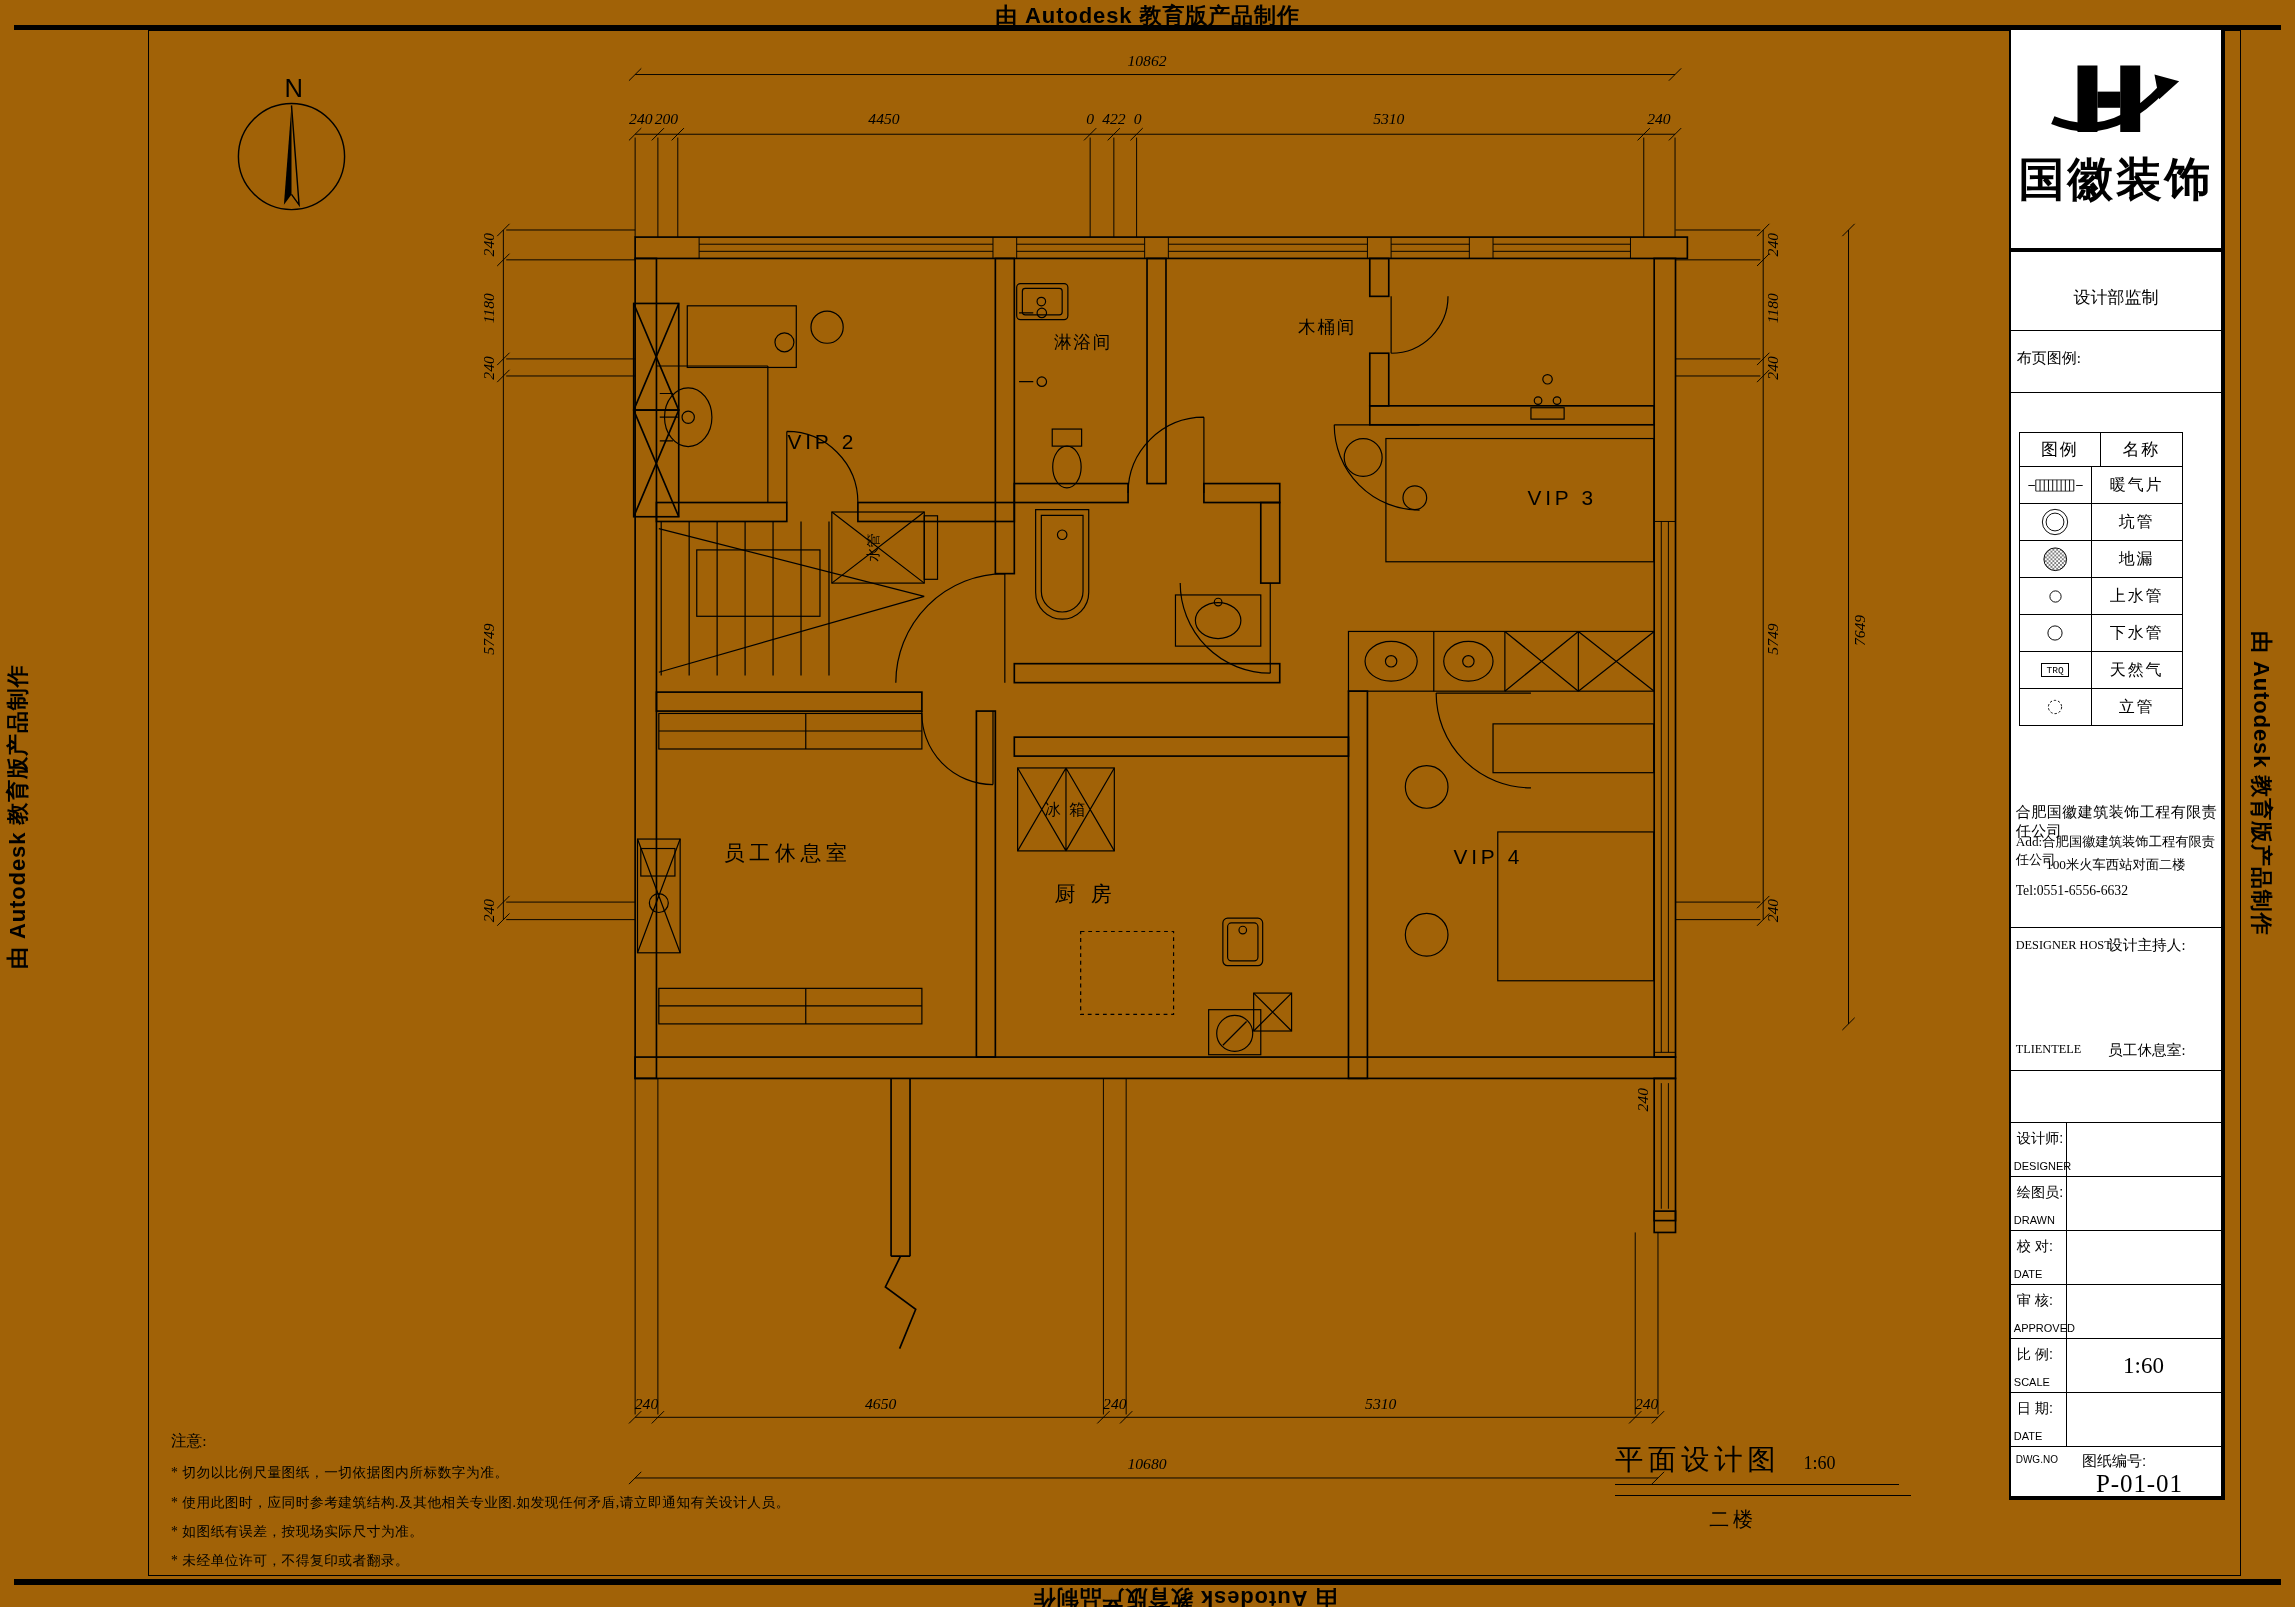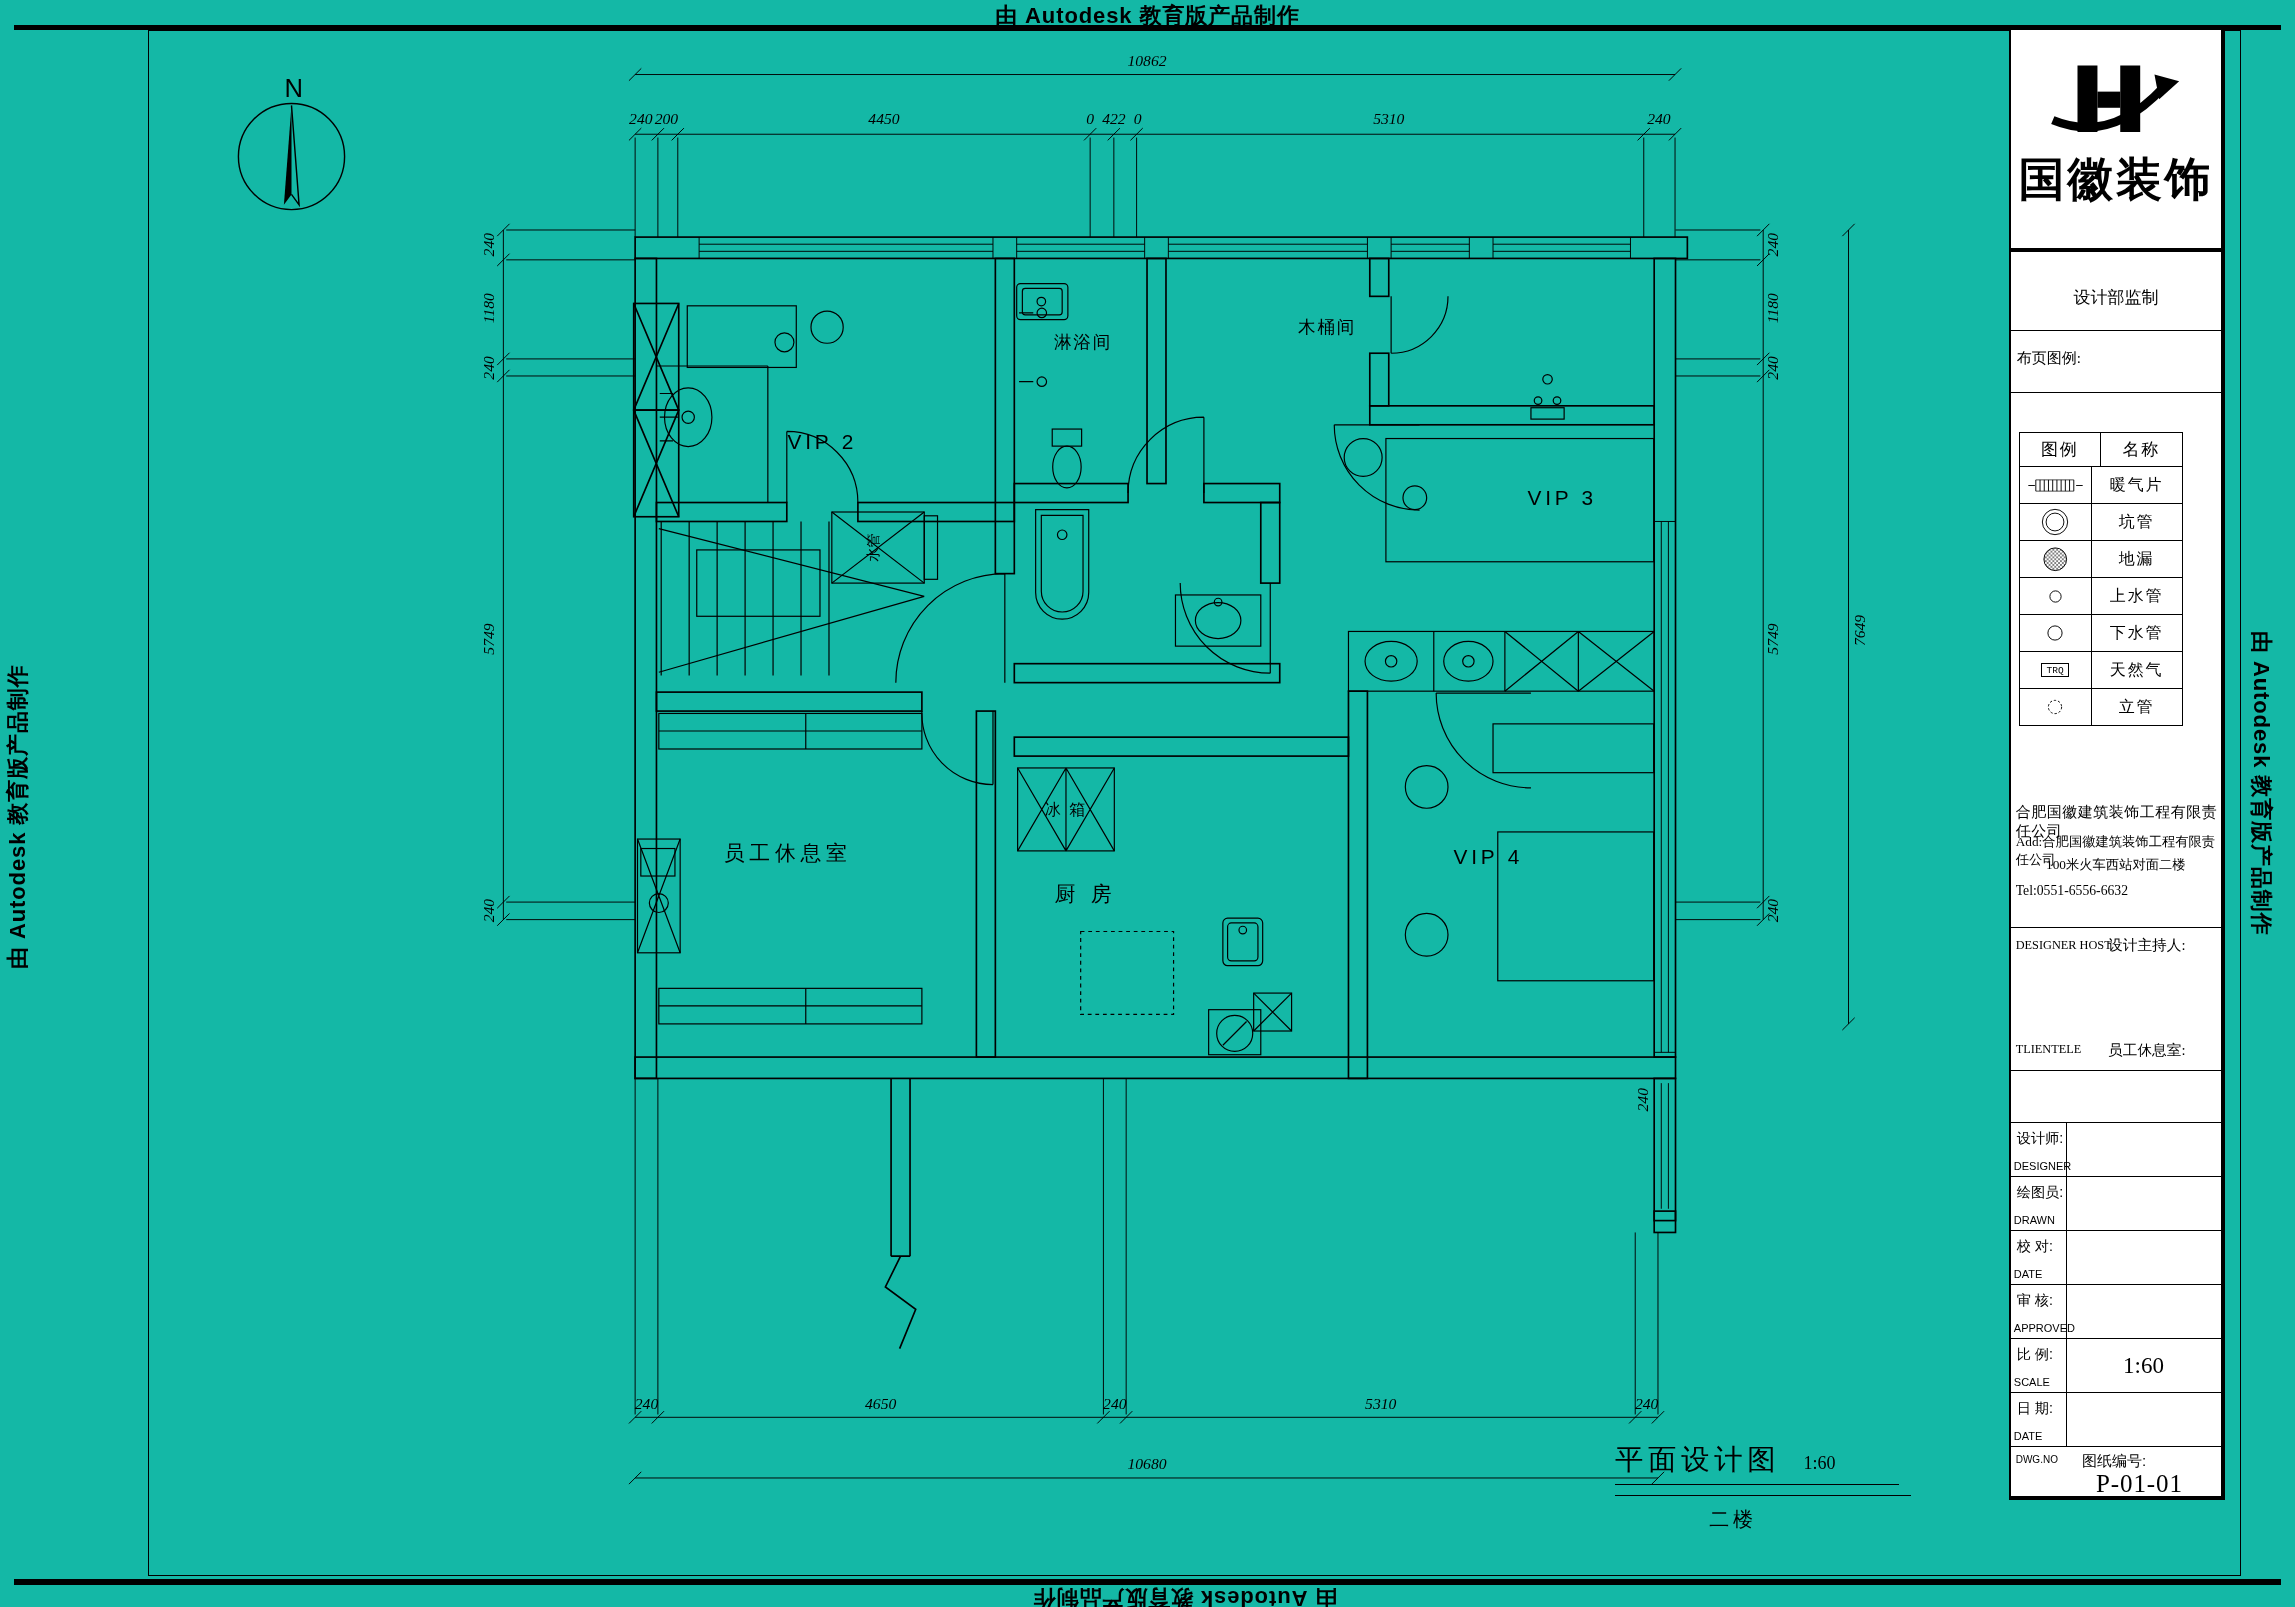--- a/index.html
+++ b/index.html
@@ -1,16 +1,16 @@
 <!DOCTYPE html>
 <html style="font-size:7.6px"><head>
 <meta charset="utf-8">
 <style>
   html,body{margin:0;padding:0;background:#fff;}
-  .page{position:relative;width:2295px;height:1607px;background:#14b8a6;overflow:hidden;
+  .page{position:relative;width:2295px;height:1607px;background:#a16207;overflow:hidden;
         font-family:"Liberation Sans",sans-serif;color:#000;}
   .abs{position:absolute;}
   
   .banner{font-weight:bold;font-size:22px;letter-spacing:0.9px;white-space:nowrap;}
   .banner-top{left:0;right:0;top:0.9px;text-align:center;}
   .bar{background:#000;}
   .banner-bottom{left:1019px;top:1583px;width:332px;text-align:center;transform:rotate(180deg);}
   .banner-left{left:2.8px;top:969px;transform-origin:top left;transform:rotate(-90deg);}
   .banner-right{left:2276px;top:631px;transform-origin:top left;transform:rotate(90deg);}
   
@@ -440,15 +440,22 @@
   <div class="abs caption">
     <div class="cap-row">
       <span class="cap-title">平面设计图</span>
       <span class="cap-scale">1:60</span>
     </div>
     <div class="cap-l1"></div>
     <div class="cap-l2"></div>
     <div class="cap-floor">二楼</div>
   </div>
 
+  <div class="abs notes">
+    <div class="notes-title">注意:</div>
+    <div class="note-item">* 切勿以比例尺量图纸，一切依据图内所标数字为准。</div>
+    <div class="note-item">* 使用此图时，应同时参考建筑结构.及其他相关专业图.如发现任何矛盾,请立即通知有关设计人员。</div>
+    <div class="note-item">* 如图纸有误差，按现场实际尺寸为准。</div>
+    <div class="note-item">* 未经单位许可，不得复印或者翻录。</div>
+  </div>
 
 </div>
 
 
 </body></html>

